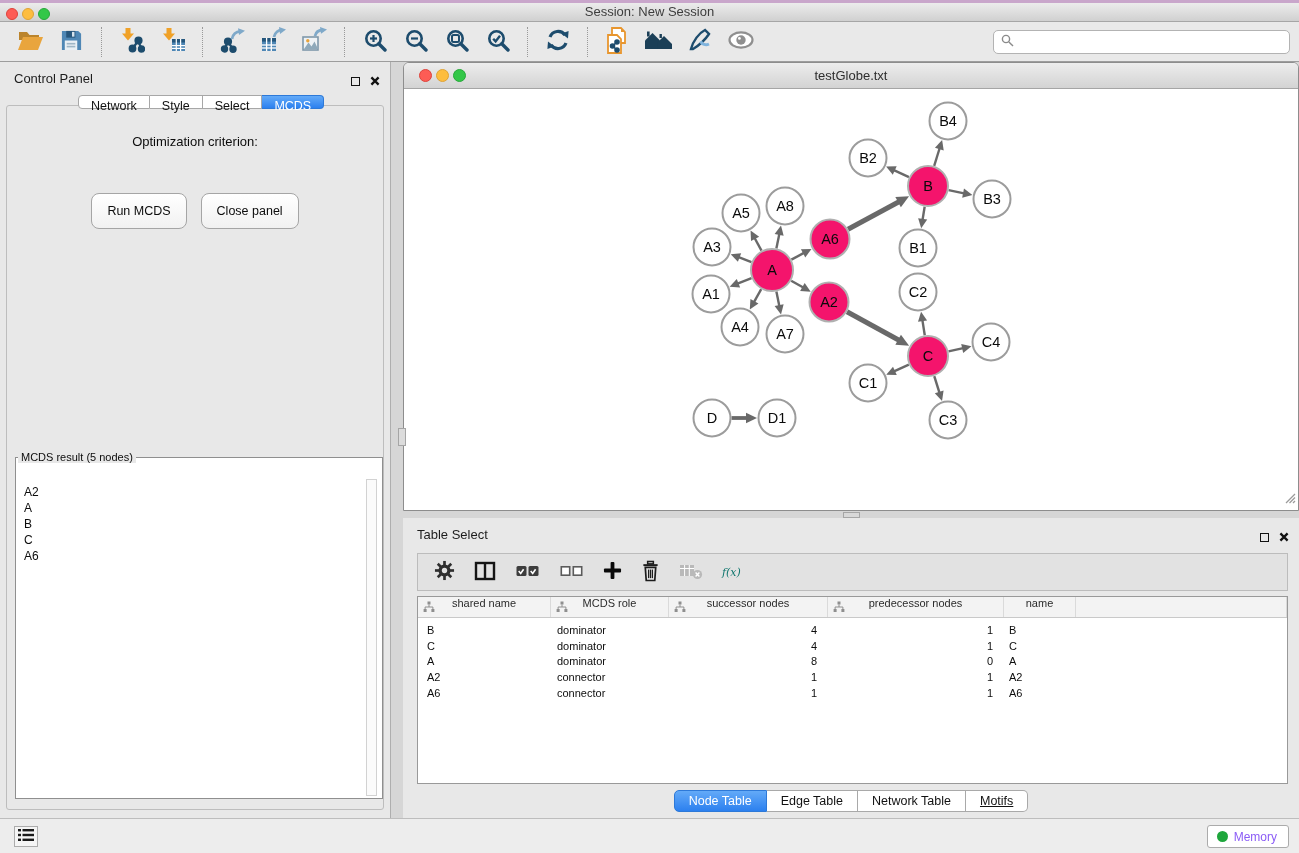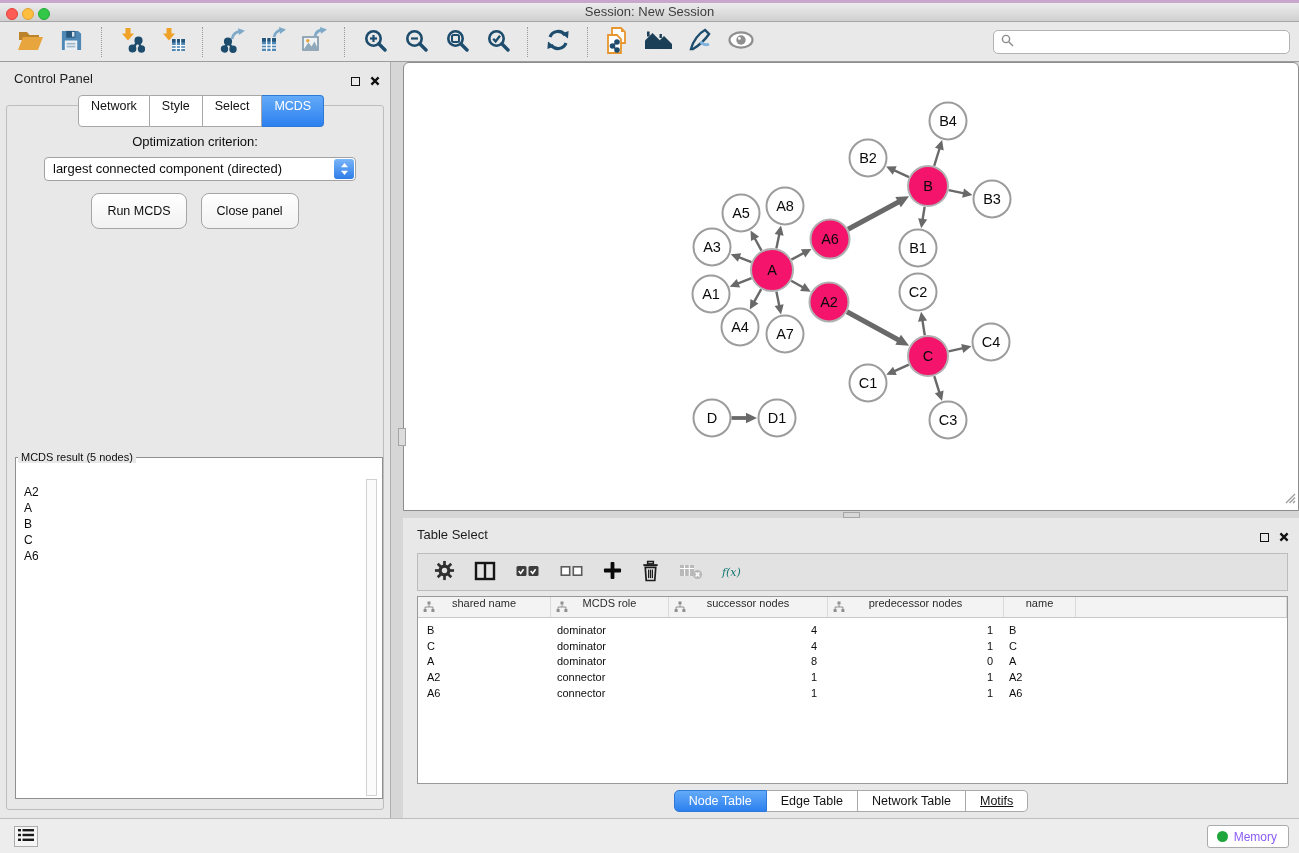--- a/index.html
+++ b/index.html
@@ -24,21 +24,21 @@
   .search{position:absolute;right:9px;top:8px;width:297px;height:24px;background:#fff;
           border:1px solid #b3b3b3;border-radius:5px;display:flex;align-items:center;padding-left:7px;gap:5px;}
   .search input{border:none;outline:none;flex:1;font-size:12px;font-family:"Liberation Sans",sans-serif;background:transparent;}
   
   .control-panel{position:absolute;left:0;top:62px;width:391px;height:756px;background:#e8e8e8;
                  border-right:1px solid #aeaeae;}
   .panel-title{position:absolute;left:14px;top:9px;font-size:13px;color:#1d1d1d;}
   .win-btns{position:absolute;right:10px;top:10px;display:flex;gap:10px;align-items:center;}
   .float-btn{width:9px;height:9px;border:1.5px solid #111;background:none;}
   .cp-tabs{position:absolute;left:78px;top:33px;display:flex;z-index:3;}
-  .cp-tab{height:32px;line-height:21px;padding:0 12px;font-size:12.5px;background:#fff;
+  .cp-tab{height:14px;line-height:21px;padding:0 12px;font-size:12.5px;background:#fff;
           border:1px solid #a7a7a7;border-left:none;color:#111;}
   .cp-tab:first-child{border-left:1px solid #a7a7a7;border-radius:4px 0 0 4px;}
   .cp-tab:last-child{border-radius:0 4px 4px 0;}
   .cp-tab.active{background:linear-gradient(#63aaf8,#2c80ef);border-color:#2d79d8;color:#fff;}
   .cp-body{position:absolute;left:6px;top:43px;right:6px;bottom:8px;border:1px solid #bdbdbd;
            border-radius:3px;background:#e8e8e8;z-index:1;}
   .opt-label{margin-top:28px;text-align:center;font-size:13px;color:#0c0c0c;}
   .dropdown{position:absolute;left:37px;top:51px;width:312px;height:24px;background:#fff;
             border:1px solid #a2a2a2;border-radius:4px;}
   .dd-text{line-height:22px;padding-left:8px;font-size:13px;color:#0c0c0c;}
@@ -295,48 +295,45 @@
       </span>
     </div>
     <div class="cp-tabs" id="cp-tabs">
         <div class="cp-tab">Network</div>
         <div class="cp-tab">Style</div>
         <div class="cp-tab">Select</div>
         <div class="cp-tab active">MCDS</div>
       </div>
     <div class="cp-body">
       <div class="opt-label">Optimization criterion:</div>
-      <div class="dropdown">
-        <div class="dd-text">largest connected component (directed)</div>
-        <div class="dd-step">
-          <svg width="9" height="14" viewBox="0 0 9 14" fill="#fff">
-              <polygon points="4.5,1 8,5.3 1,5.3"></polygon>
-              <polygon points="4.5,13 8,8.7 1,8.7"></polygon>
-            </svg>
-        </div>
-      </div>
       <div class="cp-buttons">
         <button class="btn">Run MCDS</button>
         <button class="btn">Close panel</button>
       </div>
       <fieldset class="mcds">
         <legend>MCDS result (5 nodes)</legend>
         <div class="mcds-list" id="mcds-list">
             <div class="mcds-item">A2</div>
             <div class="mcds-item">A</div>
             <div class="mcds-item">B</div>
             <div class="mcds-item">C</div>
             <div class="mcds-item">A6</div>
           </div>
         <div class="mcds-scroll"></div>
       </fieldset>
     </div>
   </div>
 
   <div class="net-win">
+    <div class="net-titlebar">
+      <span class="ntl tl red" style="left:15px"></span>
+      <span class="ntl tl yellow" style="left:32px"></span>
+      <span class="ntl tl green" style="left:49px"></span>
+      <div class="net-title">testGlobe.txt</div>
+    </div>
     <svg class="graph-svg" id="graph" width="894" height="421" viewBox="403 88 894 421">
         <g>
           <line x1="750.4575854193549" y1="261.12540774408603" x2="737.6117643431085" y2="256.2011763315249" stroke="#696969" stroke-width="2.4"></line>
           <polygon points="729.674922346041,253.15872023264905 740.1920161139197,252.2638802035679 736.8990048069012,260.85434448274674" fill="#696969"></polygon>
         </g>
         <g>
           <line x1="760.4890171679804" y1="249.67335414757676" x2="753.6165004869346" y2="237.0367912179119" stroke="#696969" stroke-width="2.4"></line>
           <polygon points="749.5554389381997,229.56967804765748 758.1352983848058,235.71752416450886 750.0532464828834,240.1130260760807" fill="#696969"></polygon>
         </g>
         <g>

